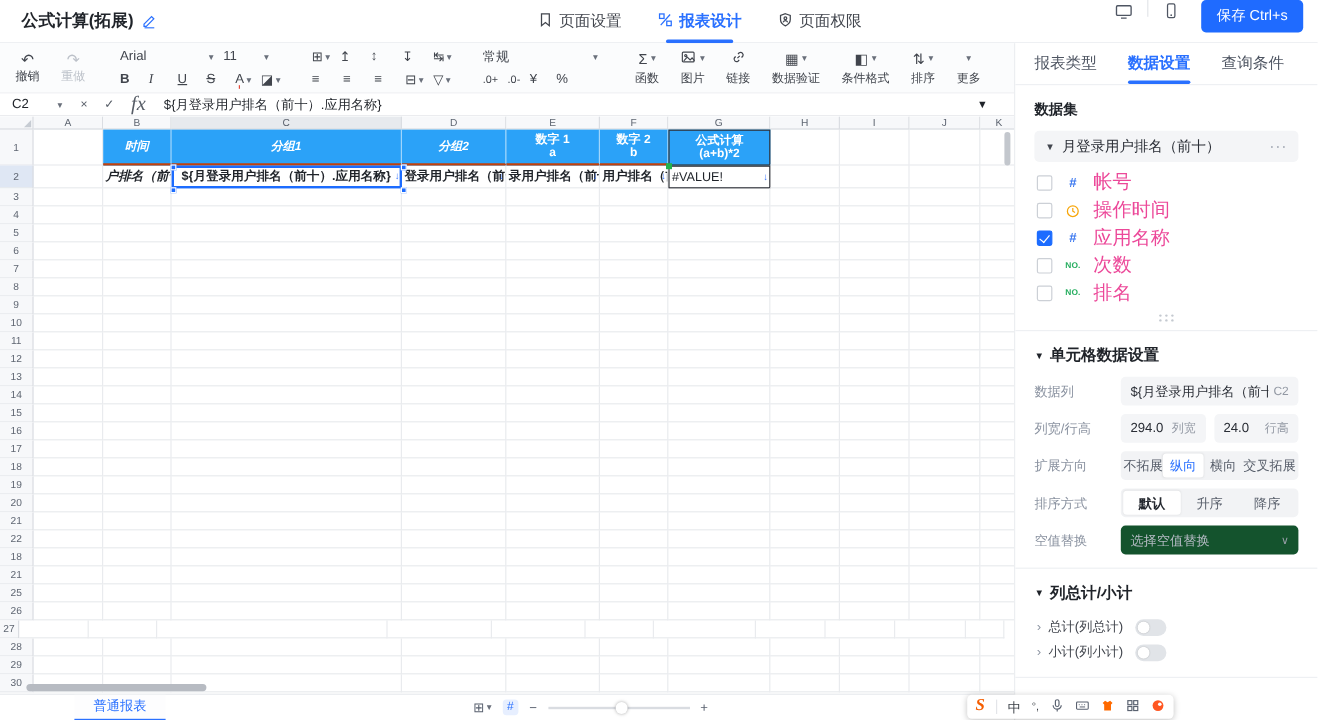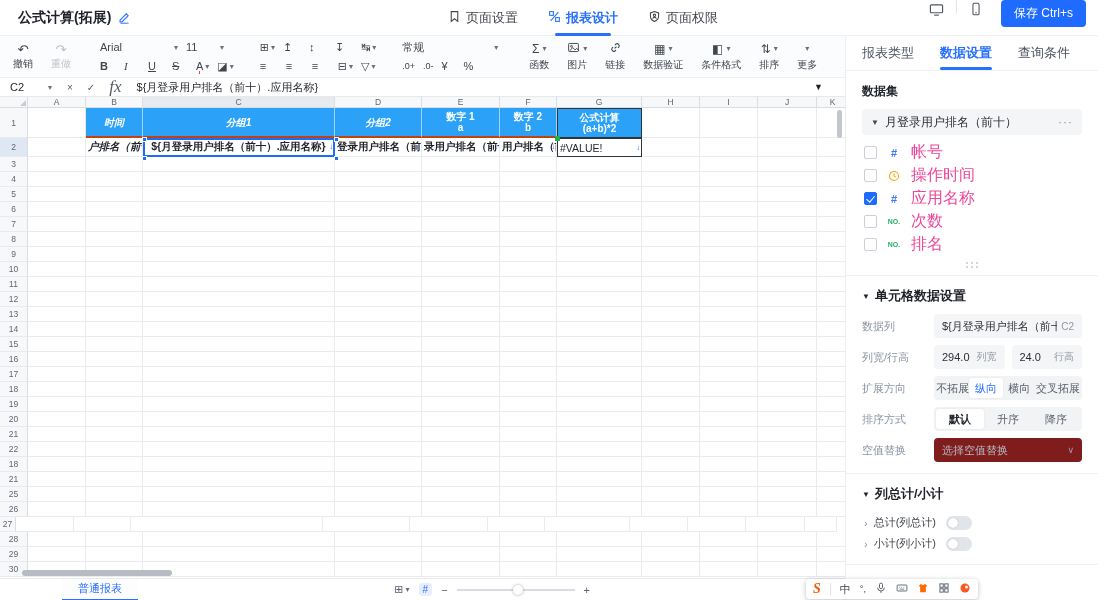--- a/index.html
+++ b/index.html
@@ -135,21 +135,21 @@
   .info-ic { width:11px; height:11px; border-radius:50%; background:#c2c7cf; color:#fff; font-size:8px;
     display:inline-flex; align-items:center; justify-content:center; font-style:italic; font-family:"Liberation Serif",serif; }
   .vbox { flex:1; height:24px; background:#f4f5f7; border-radius:4px; display:flex; align-items:center; padding:0 8px; min-width:0; }
   .vbox .val { font-size:11px; color:#2a2e36; white-space:nowrap; overflow:hidden; flex:1; }
   .vbox .suf { font-size:10px; color:#9298a3; margin-left:4px; }
   .dualbox { flex:1; display:flex; gap:7px; min-width:0; }
   .seg { flex:1; height:24px; background:#f2f3f5; border-radius:4px; display:flex; padding:2px; }
   .seg-item { flex:1; display:flex; align-items:center; justify-content:center; font-size:11px; color:#585f6b; border-radius:3px; cursor:pointer; white-space:nowrap; }
   .seg-item.active { background:#fff; color:#2970ff; box-shadow:0 0 2px rgba(0,0,0,.08); }
   .seg-item.active.dark { color:#24282f; font-weight:700; }
-  .selbox { flex:1; height:24px; background:#7f1d1d; border-radius:4px; display:flex; align-items:center; padding:0 8px; cursor:pointer; }
+  .selbox { flex:1; height:24px; background:#14532d; border-radius:4px; display:flex; align-items:center; padding:0 8px; cursor:pointer; }
   .selbox .ph { font-size:11px; color:#b4bac3; flex:1; }
   .selbox .dn { font-size:9px; color:#9aa0aa; }
   .tot-row { display:flex; align-items:center; gap:6px; height:21px; padding-left:2px; }
   .tot-row .chev { color:#8b93a1; font-size:11px; }
   .tot-row .lb { font-size:11px; color:#41454d; }
   .toggle { width:26px; height:14px; border-radius:7px; background:#e1e4e8; position:relative; cursor:pointer; margin-left:4px; flex:none; }
   .toggle .knob { position:absolute; left:2px; top:2px; width:10px; height:10px; border-radius:50%; background:#fff; box-shadow:0 0 1px rgba(0,0,0,.3); }
 </style>
 </head>
 <body>

